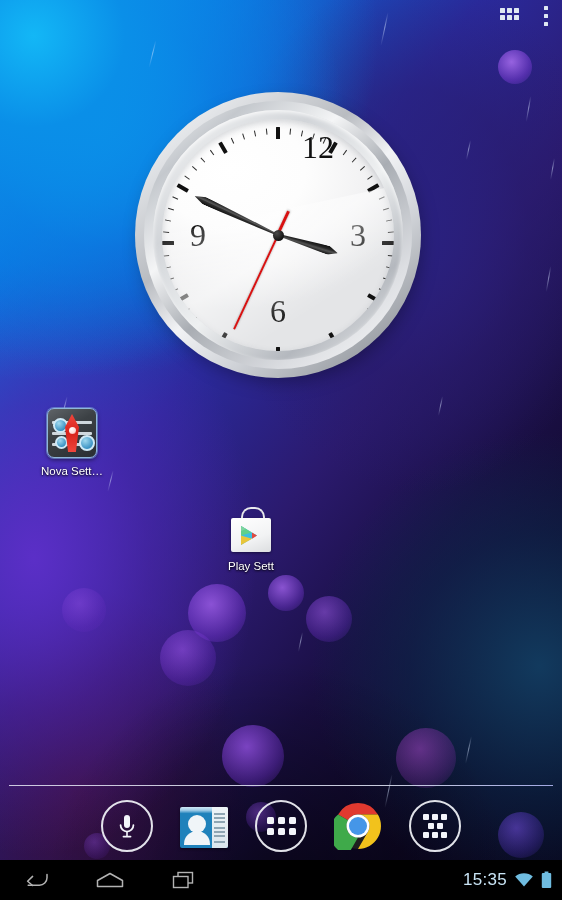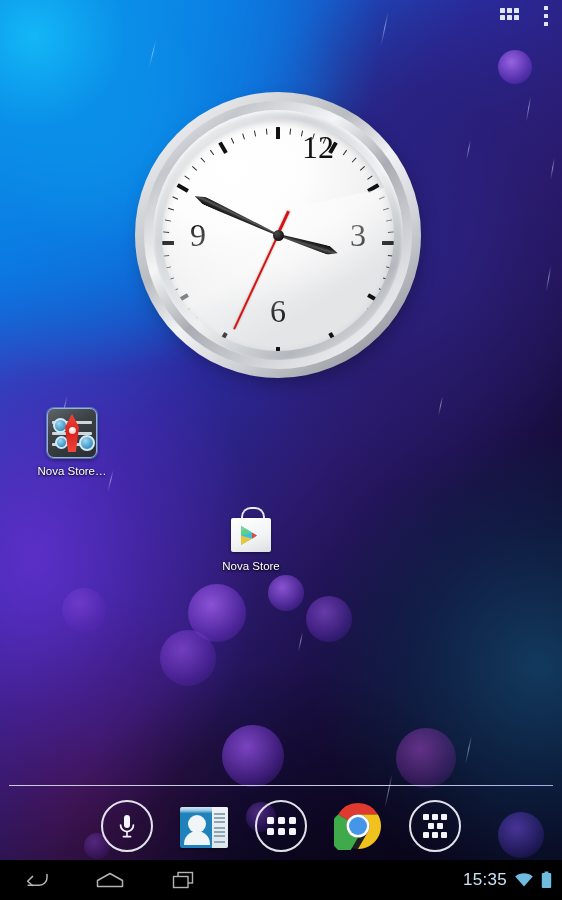--- a/index.html
+++ b/index.html
@@ -629,39 +629,39 @@
   <div class="home-icon" id="icon-nova">
     <div class="nova-art">
       <div class="nova-bar" style="left:4px;top:12px;width:40px;"></div>
       <div class="nova-bar" style="left:4px;top:23px;width:40px;"></div>
       <div class="nova-bar" style="left:4px;top:34px;width:40px;"></div>
       <div class="nova-gear" style="left:5px;top:9px;width:11px;height:11px;"></div>
       <div class="nova-gear" style="left:31px;top:26px;width:12px;height:12px;"></div>
       <div class="nova-gear" style="left:7px;top:27px;width:9px;height:9px;"></div>
       <div class="nova-rocket"></div>
     </div>
-    <div class="label">Nova Store…</div>
+    <div class="label">Nova Sett…</div>
   </div>
 
   <div class="home-icon" id="icon-playstore">
     <div class="play-art">
       <div class="play-handle"></div>
       <div class="play-bag"></div>
       <div class="play-tri">
         <svg width="22" height="22" viewBox="0 0 22 22">
           <polygon points="1,0 17,9.5 1,19" fill="#3bbfe0"></polygon>
           <polygon points="1,0 17,9.5 1,19" fill="none"></polygon>
           <polygon points="1,0 12,6.5 1,9.5" fill="#5fd08a"></polygon>
           <polygon points="1,9.5 12,12.8 1,19" fill="#e8c53a"></polygon>
           <polygon points="12,6.5 17,9.5 12,12.8" fill="#e24a3f"></polygon>
           <polygon points="1,0 6,2.9 1,5" fill="#7fd4a0"></polygon>
         </svg>
       </div>
     </div>
-    <div class="label">Nova Store</div>
+    <div class="label">Play Sett</div>
   </div>
 
   <div id="dock-divider"></div>
   <div id="dock">
 
     <div class="dock-item">
       <div class="circle-ico">
         <svg width="20" height="26" viewBox="0 0 20 26" aria-hidden="true">
           <rect x="7" y="2" width="6" height="13" rx="3" fill="#f3f5fa"></rect>
           <path d="M3.6 12.2a6.4 6.4 0 0 0 12.8 0" stroke="#f3f5fa" stroke-width="1.8" fill="none" stroke-linecap="round"></path>

